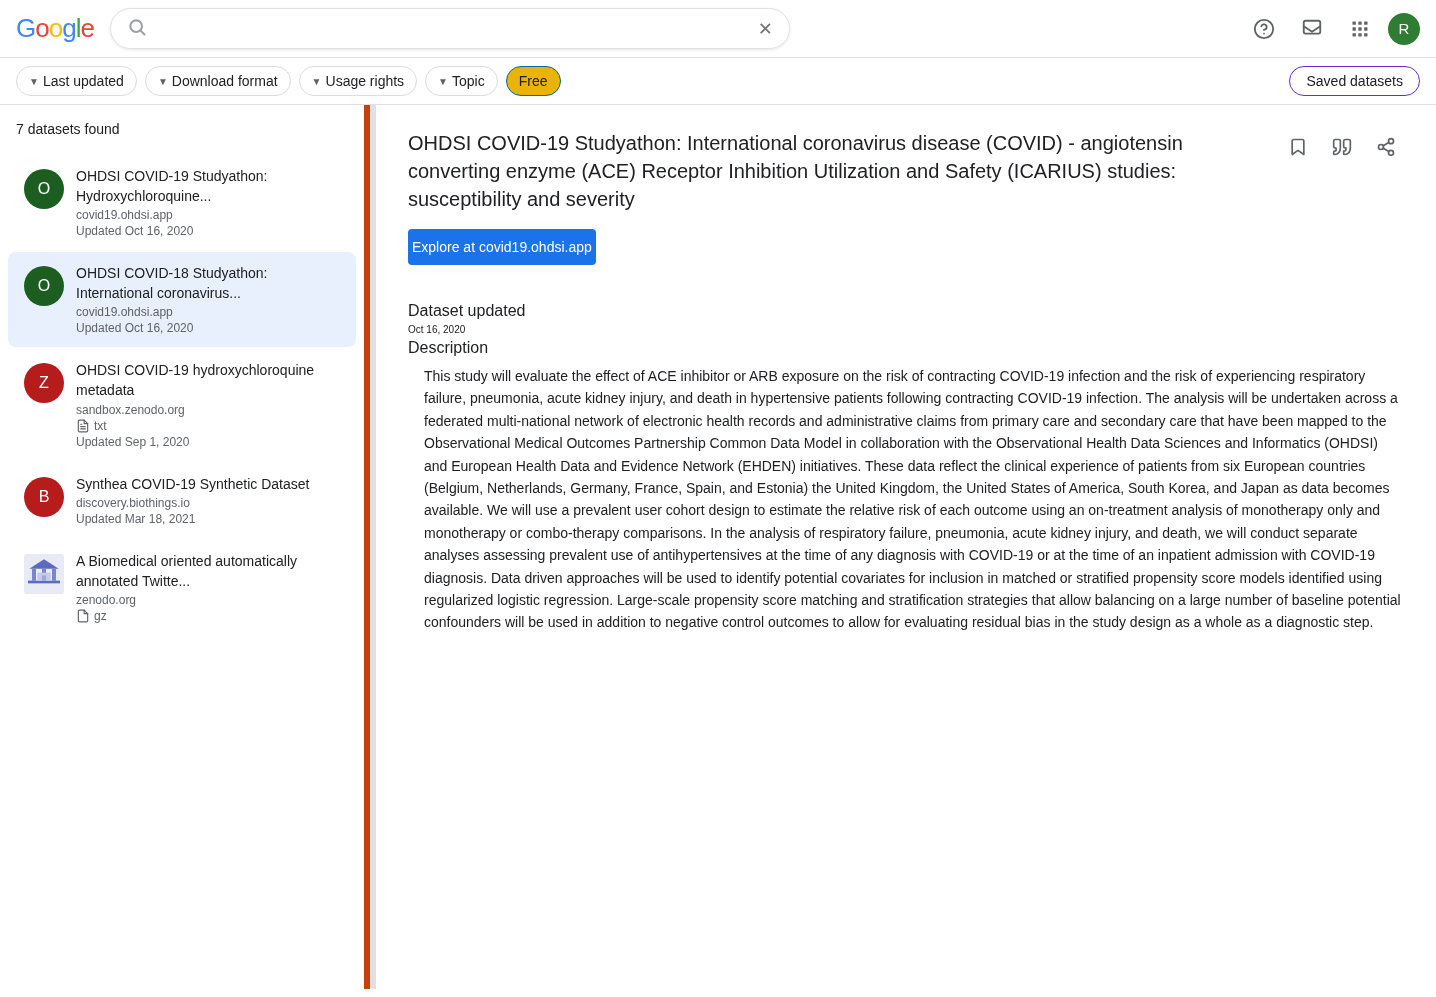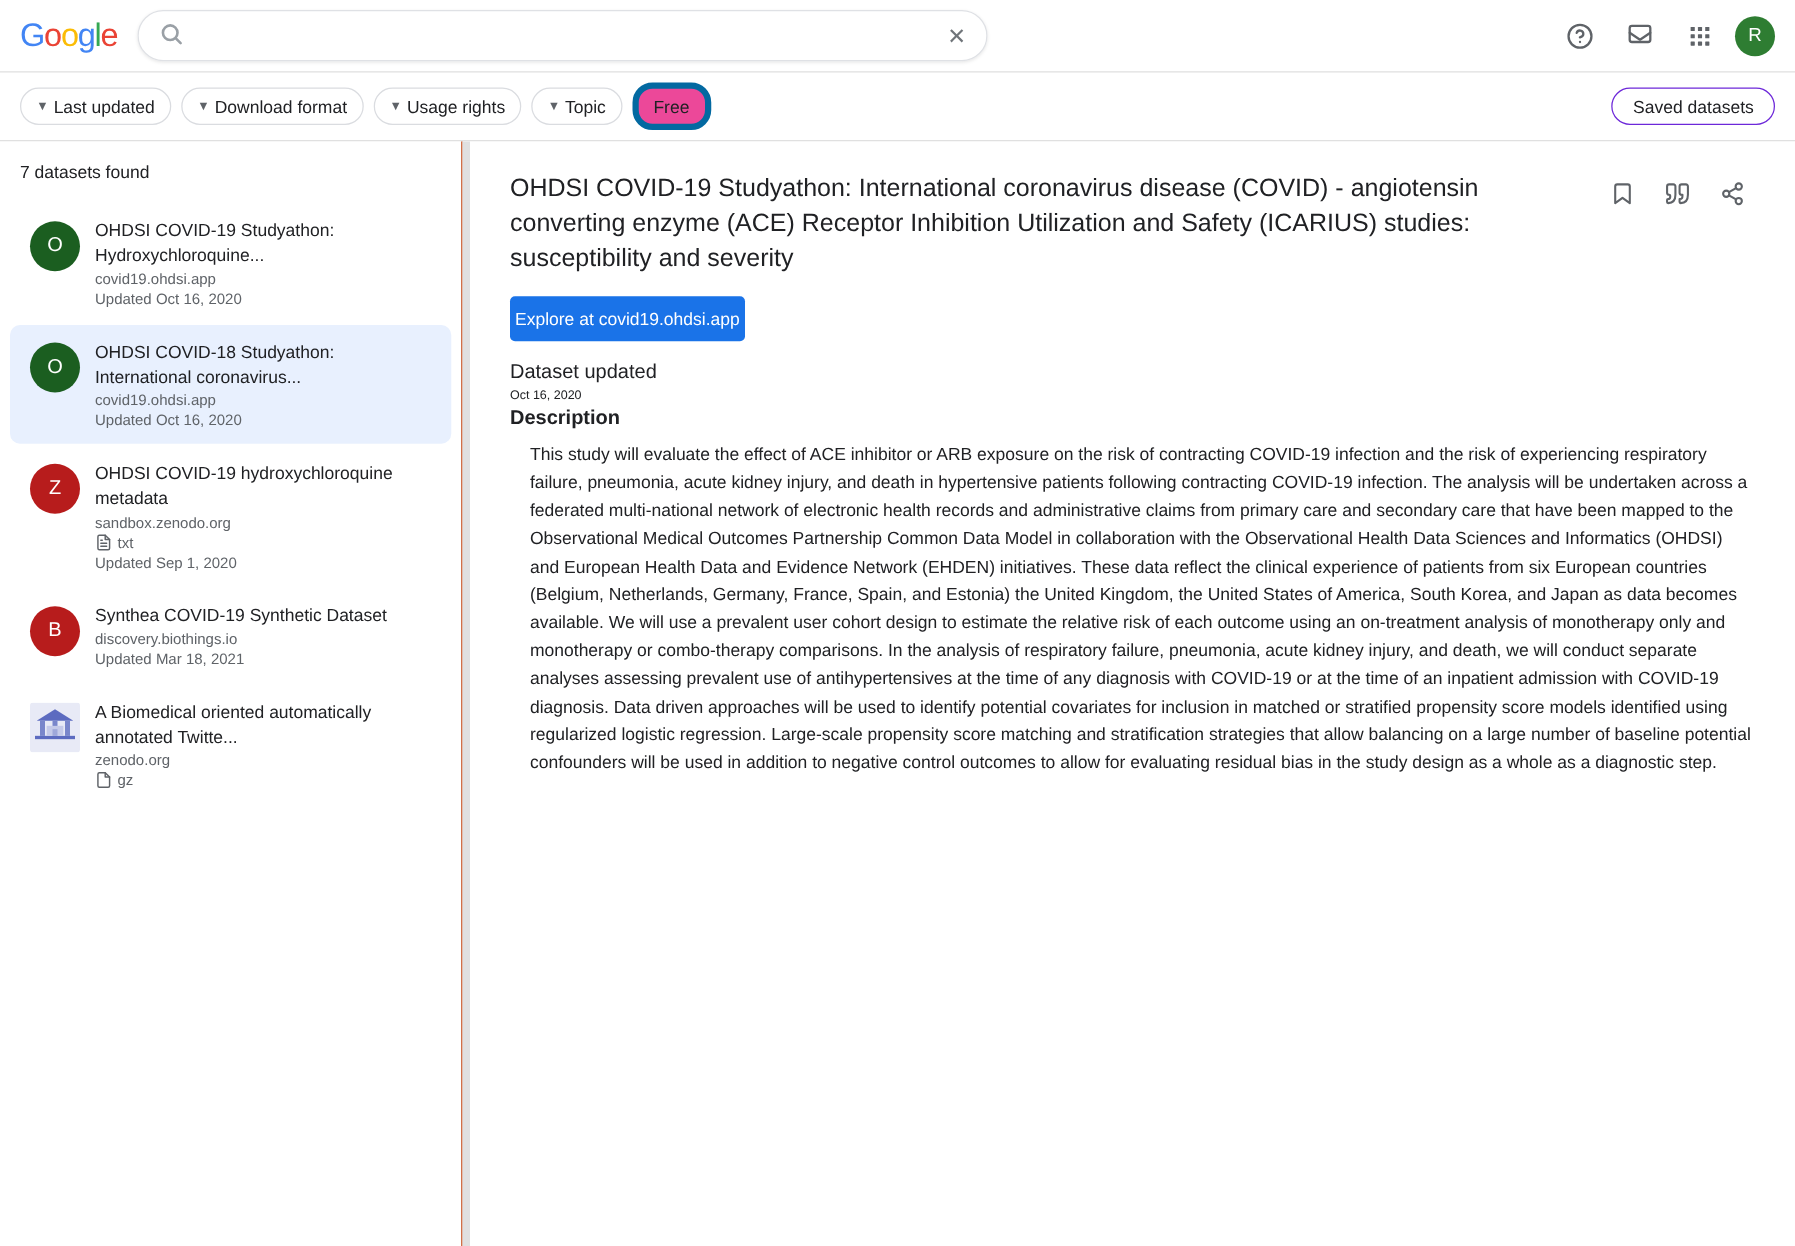--- a/index.html
+++ b/index.html
@@ -95,27 +95,27 @@
       border: 1px solid #dadce0;
       border-radius: 16px;
       padding: 6px 12px;
       font-size: 14px;
       color: #202124;
       cursor: pointer;
       background: #fff;
     }
     .filter-chip .arrow { font-size: 10px; color: #5f6368; }
     .filter-chip-free {
-      border: 5px solid #0369a1;
+      border: 1px solid #0369a1;
       border-radius: 16px;
       padding: 6px 12px;
       font-size: 14px;
       color: #202124;
       cursor: pointer;
-      background: #ec4899;
+      background: #eab308;
     }
     .saved-datasets-btn {
       margin-left: auto;
       border: 1px solid #6d28d9;
       border-radius: 16px;
       padding: 6px 16px;
       font-size: 14px;
       color: #202124;
       cursor: pointer;
       background: #fff;
@@ -125,21 +125,21 @@
     .main {
       display: flex;
       height: calc(100vh - 113px);
       overflow: hidden;
     }
 
     
     .left-panel {
       width: 370px;
       min-width: 370px;
-      border-right: 1px solid #c2410c;
+      border-right: 6px solid #c2410c;
       overflow-y: auto;
       padding: 16px 0;
     }
     .results-count {
       font-size: 14px;
       font-weight: 500;
       padding: 0 16px 16px;
       color: #202124;
     }
     .result-item {
@@ -255,29 +255,30 @@
       cursor: pointer;
       margin: 16px 0;
       border: none;
     }
 
     .detail-section-label {
       font-size: 16px;
       font-weight: 500;
       color: #202124;
       margin-bottom: 4px;
+      margin-top: 21px;
     }
     .detail-date {
       font-size: 10px;
       color: #202124;
       margin-bottom: 4px;
     }
     .detail-description-label {
       font-size: 16px;
-      font-weight: 700;
+      font-weight: 400;
       color: #202124;
       margin-bottom: 8px;
     }
     .detail-description {
       font-size: 14px;
       line-height: 1.6;
       color: #202124;
       margin-left: 16px;
     }
 

